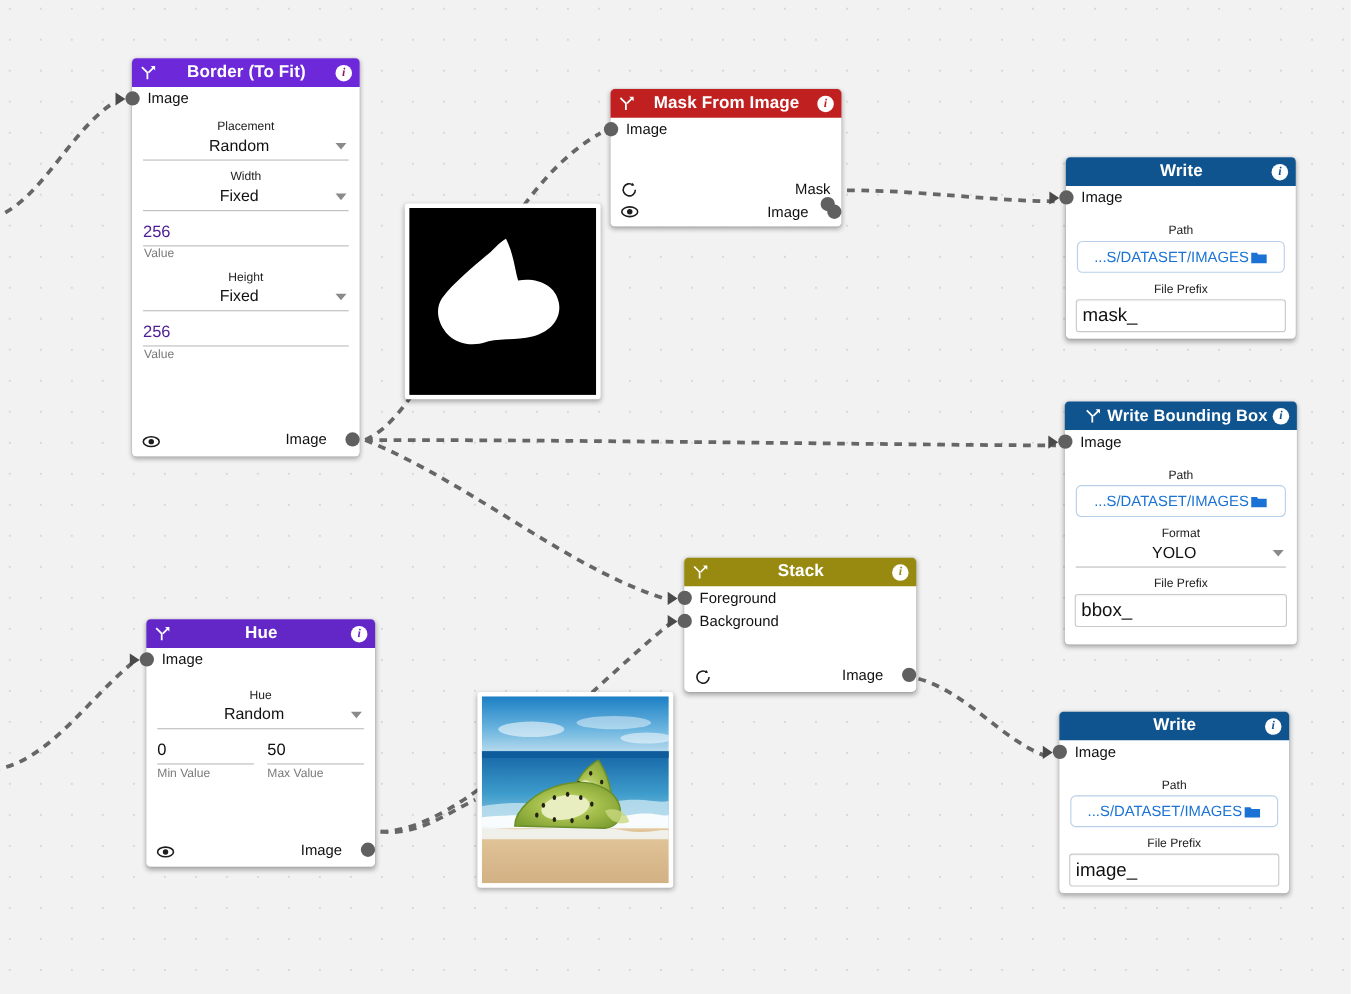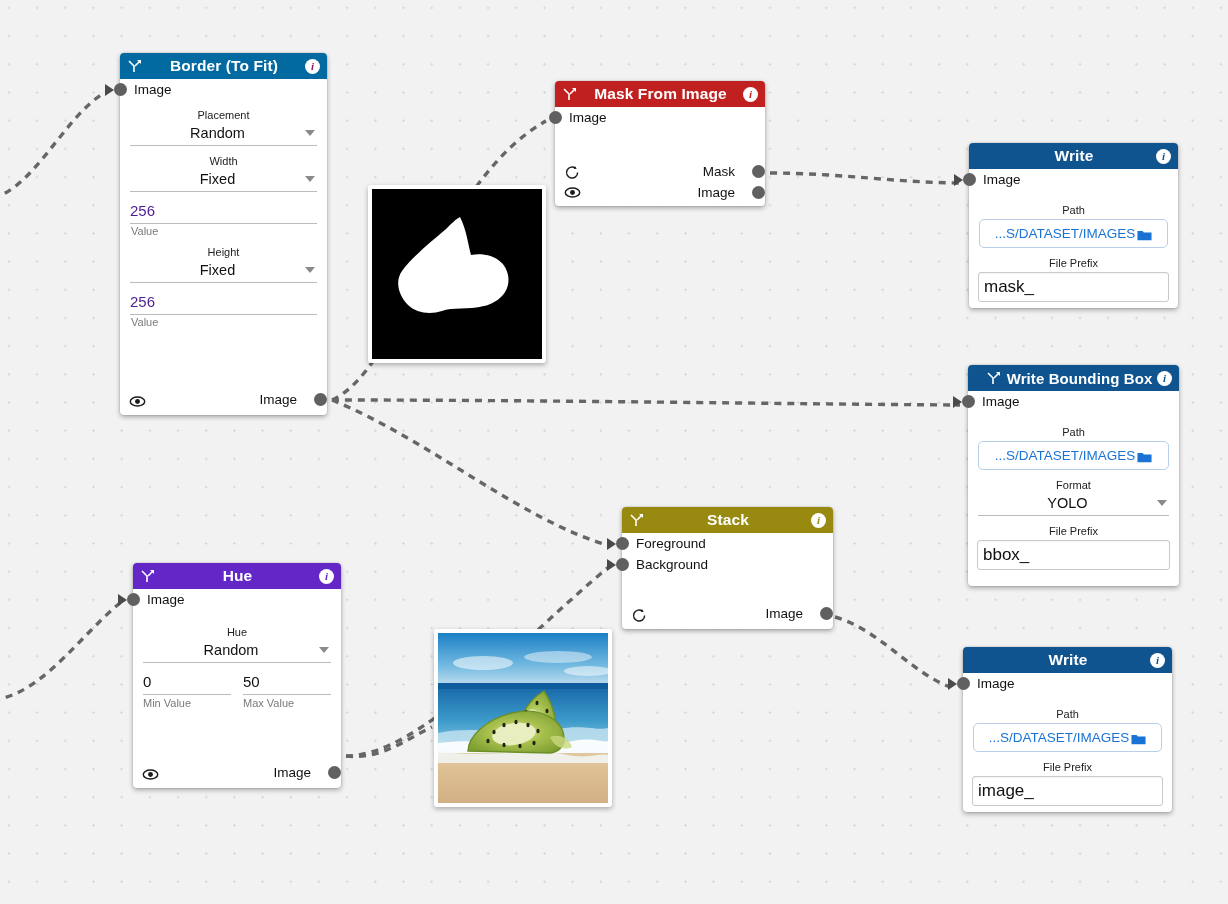--- a/index.html
+++ b/index.html
@@ -194,21 +194,21 @@
     <path class="edge" d="M 346 756 C 420 756, 520 640, 610 566"></path>
 
     <path class="edge" d="M -20 700 C 35 705, 75 640, 120 603"></path>
 
     <path class="edge" d="M 835 617 C 880 630, 910 672, 950 687"></path>
 
     <path class="edge" d="M 346 756 C 380 760, 405 740, 432 727"></path>
   </svg>
 
   <div class="node" style="left:120px; top:53px; width:207px; height:362px;">
-    <div class="node-header" style="background:#0369a1;">
+    <div class="node-header" style="background:#6d28d9;">
       <span class="branch-icon">
         <svg viewBox="0 0 16 16">
             <path d="M2 3 L7 8 L7 14" stroke="#fff" stroke-width="1.6" fill="none"></path>
             <path d="M8 8 L13 3" stroke="#fff" stroke-width="1.6" fill="none"></path>
             <path d="M14 2 L14 6 L10 2 Z" fill="#fff"></path>
           </svg>
       </span>
       <span class="node-title">Border (To Fit)</span>
       <span class="info-icon" style="color:#8b1a5c;">i</span>
     </div>
@@ -296,21 +296,21 @@
             <path d="M13 2.5 L15 5.5 L11.5 5.8 Z" fill="#1c1c1c"></path>
           </svg>
       </span>
       <span class="ficon">
         <svg viewBox="0 0 20 20">
             <ellipse cx="10" cy="10" rx="8.5" ry="5.2" fill="none" stroke="#1c1c1c" stroke-width="1.7"></ellipse>
             <circle cx="10" cy="10" r="2.9" fill="#1c1c1c"></circle>
           </svg>
       </span>
     </div>
-    <div class="out-row" style="top:83px;">
+    <div class="out-row" style="top:83px;flex-direction:column;">
       <span class="port-label">Mask</span>
       <span style="position:relative; width:20px; height:13px;">
         <span class="port-dot out" style="top:0; right:-10px;"></span>
       </span>
     </div>
     <div class="out-row" style="top:104px;">
       <span class="port-label">Image</span>
       <span style="position:relative; width:20px; height:13px;">
         <span class="port-dot out" style="top:0; right:-10px;"></span>
       </span>

